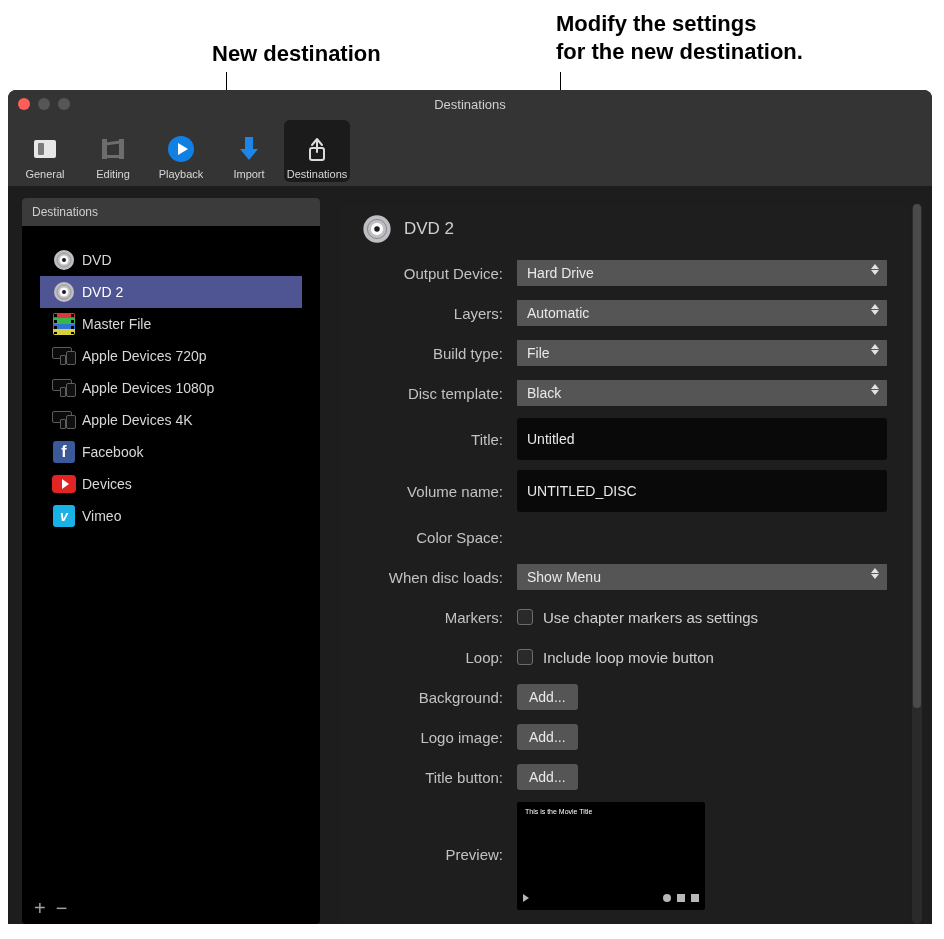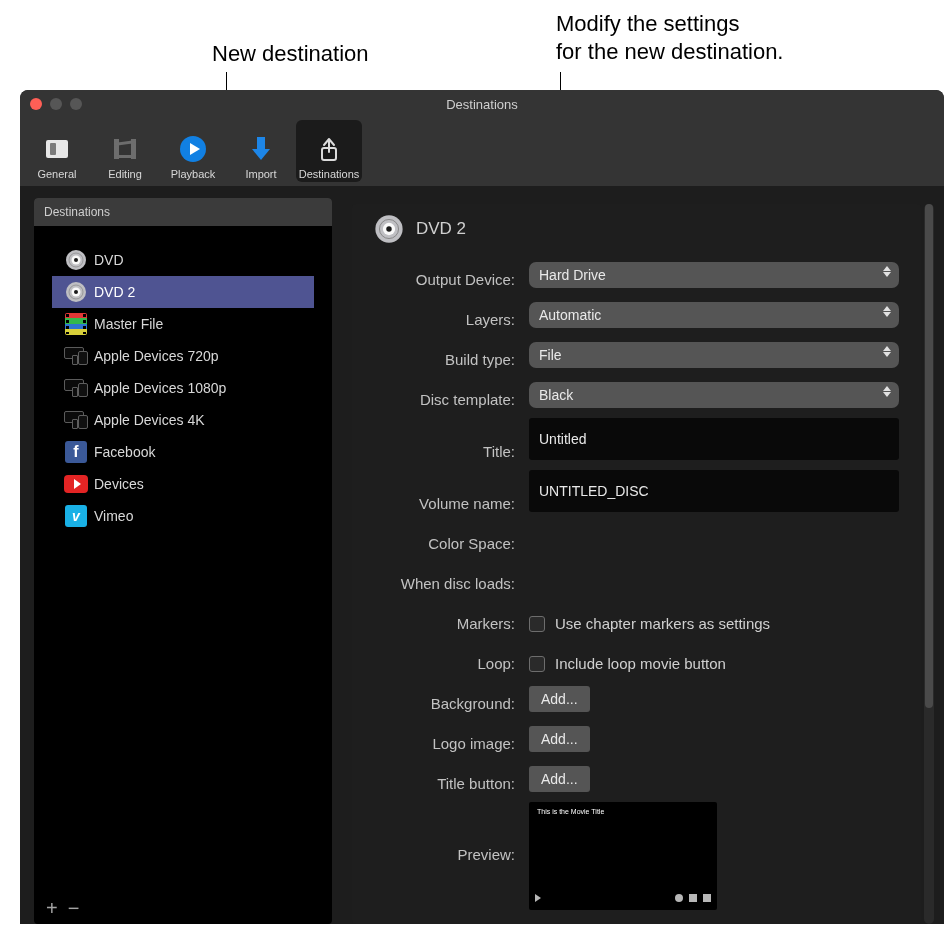--- a/index.html
+++ b/index.html
@@ -1,23 +1,23 @@
 <!DOCTYPE html>
 <html><head>
   <meta charset="utf-8">
   <style>
     * { margin:0; padding:0; box-sizing:border-box; font-family:-apple-system, "Helvetica Neue", Arial, sans-serif; -webkit-font-smoothing:antialiased; }
     body { background:#fff; width:944px; height:939px; position:relative; }
 
     
-    .annot { position:absolute; color:#000; font-size:22px; line-height:1.25; }
+    .annot { position:absolute; color:#000; font-size:22px; line-height:1.25;font-weight:bold; }
     .annot-line { position:absolute; width:1px; background:#000; }
 
     
-    .window { position:absolute; left:20px; top:90px; width:924px; height:834px; background:#1d1d1d; border-radius:8px 8px 0 0; overflow:hidden; color:#e8e8e8; }
+    .window { position:absolute; left:8px; top:90px; width:924px; height:834px; background:#1d1d1d; border-radius:8px 8px 0 0; overflow:hidden; color:#e8e8e8; }
     .titlebar { height:28px; display:flex; align-items:center; padding:0 10px; background:#343434; border-top-left-radius:8px; border-top-right-radius:8px; }
     .traffic { display:flex; gap:8px; }
     .tl { width:12px; height:12px; border-radius:50%; }
     .tl-red   { background:#ff5f56; }
     .tl-yellow { background:#565656; }
     .tl-green  { background:#565656; }
     .title-center { position:absolute; left:0; right:0; text-align:center; color:#cfcfcf; font-size:13px; pointer-events:none; }
 
     .toolbar { background:#343434; height:68px; display:flex; align-items:flex-end; padding:0 4px 4px; gap:2px; }
     .tb-item { width:66px; height:62px; display:flex; flex-direction:column; align-items:center; justify-content:flex-end; padding-bottom:2px; cursor:pointer; border-radius:6px; }
@@ -36,25 +36,25 @@
     .dest-item.selected { background:#4f5492; color:#fff; }
     .sidebar-footer { position:absolute; bottom:0; left:0; right:0; height:32px; display:flex; align-items:center; gap:10px; padding:0 12px; }
     .sidebar-footer .act { font-size:20px; color:#a3a3a3; cursor:pointer; line-height:1; }
 
     .details { flex:1; padding:18px 10px 0 12px; display:flex; position:relative; }
     .details-inner { flex:1; background:#1e1e1e; border-radius:4px; padding:10px 22px 20px 22px; overflow:auto; }
     .det-title { display:flex; align-items:center; gap:12px; margin-bottom:14px; }
     .det-title .big-disc { width:30px; height:30px; }
     .det-title h2 { font-size:17px; font-weight:500; color:#d0d0d0; }
 
-    .form-row { display:flex; align-items:flex-end; margin-bottom:10px; min-height:30px; }
+    .form-row { display:flex; align-items:center; margin-bottom:10px; min-height:30px; }
     .form-row .label { width:155px; text-align:right; padding-right:14px; font-size:15px; color:#c2c2c2; }
     .form-row .control { flex:1; }
 
-    .select { background:#555; color:#e9e9e9; border:none; height:26px; width:100%; border-radius:7px; padding:0 28px 0 10px; font-size:14px; position:relative; display:flex; align-items:center; cursor:pointer; }
+    .select { background:#555; color:#e9e9e9; border:none; height:26px; width:100%; border-radius:1px; padding:0 28px 0 10px; font-size:14px; position:relative; display:flex; align-items:center; cursor:pointer; }
     .select::after { content:""; position:absolute; right:7px; top:5px; width:10px; height:14px;
       background:
        linear-gradient(#e0e0e0,#e0e0e0) no-repeat,
        linear-gradient(#e0e0e0,#e0e0e0) no-repeat; }
     .select .chev { position:absolute; right:8px; top:4px; display:flex; flex-direction:column; gap:1px; }
     .select .chev span { display:block; width:0; height:0; border-left:4px solid transparent; border-right:4px solid transparent; }
     .select .chev .up { border-bottom:5px solid #e2e2e2; }
     .select .chev .dn { border-top:5px solid #e2e2e2; }
     .select::after{display:none;}
 
@@ -348,20 +348,29 @@
           <div class="control"><input class="text-input" value="UNTITLED_DISC" style=""></div>
           </div>
 
         <div class="form-row">
             <div class="label">Color Space:</div>
           <div class="control"><span></span></div>
           </div>
 
         <div class="form-row">
             <div class="label">When disc loads:</div>
+          <div class="control">
+              <div class="select">
+                <span>Show Menu</span>
+                <span class="chev">
+                  <span class="up"></span>
+                  <span class="dn"></span>
+                </span>
+              </div>
+            </div>
           </div>
 
         <div class="form-row">
             <div class="label">Markers:</div>
           <div class="control checkbox-row">
               <span class="chk"></span>
               <span class="chk-label">Use chapter markers as settings</span>
             </div>
           </div>
 

